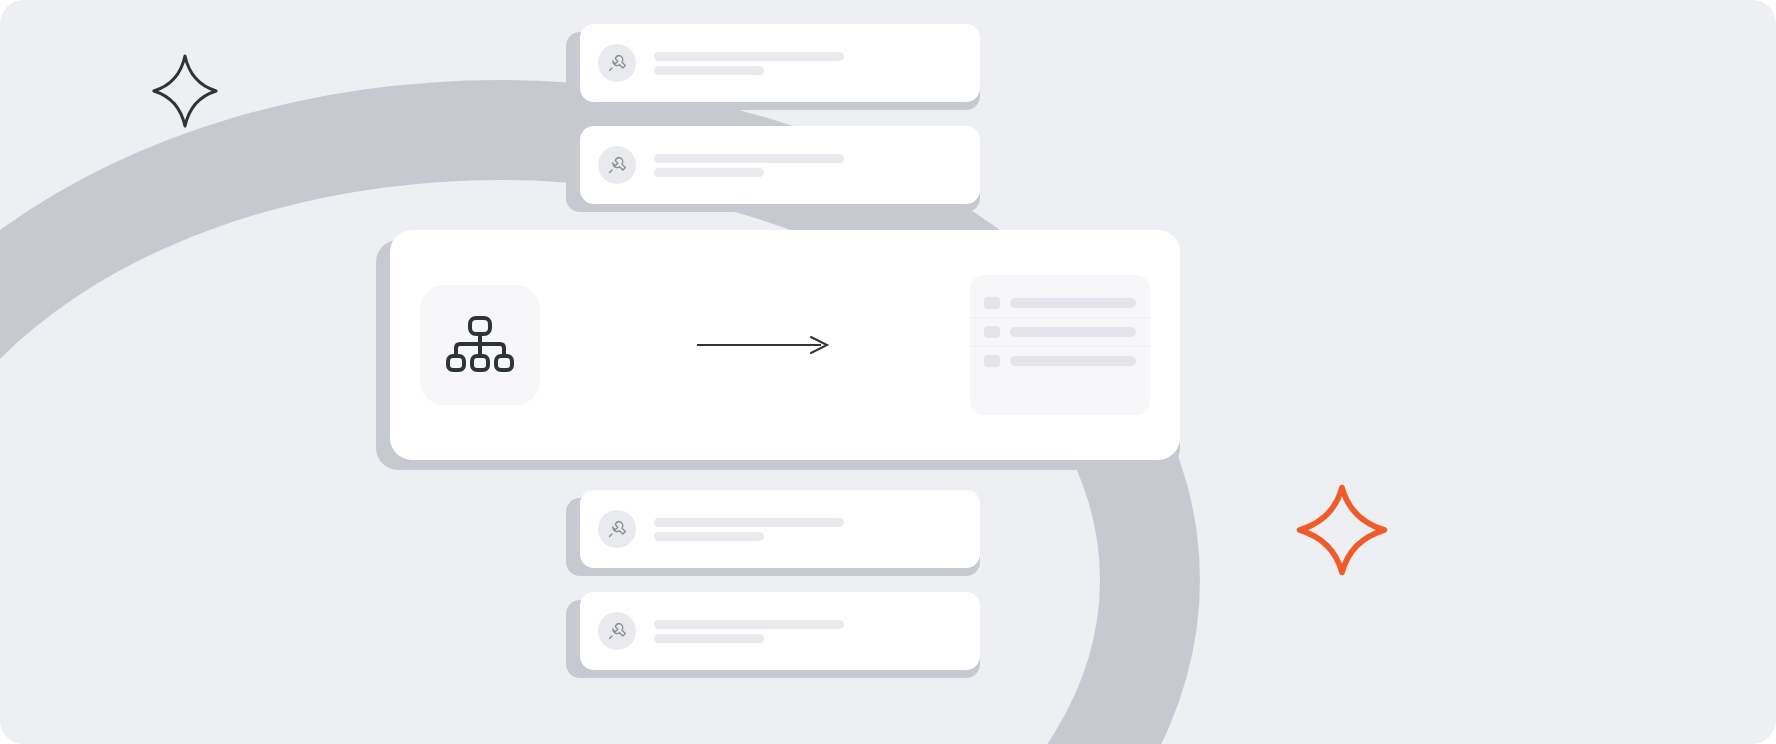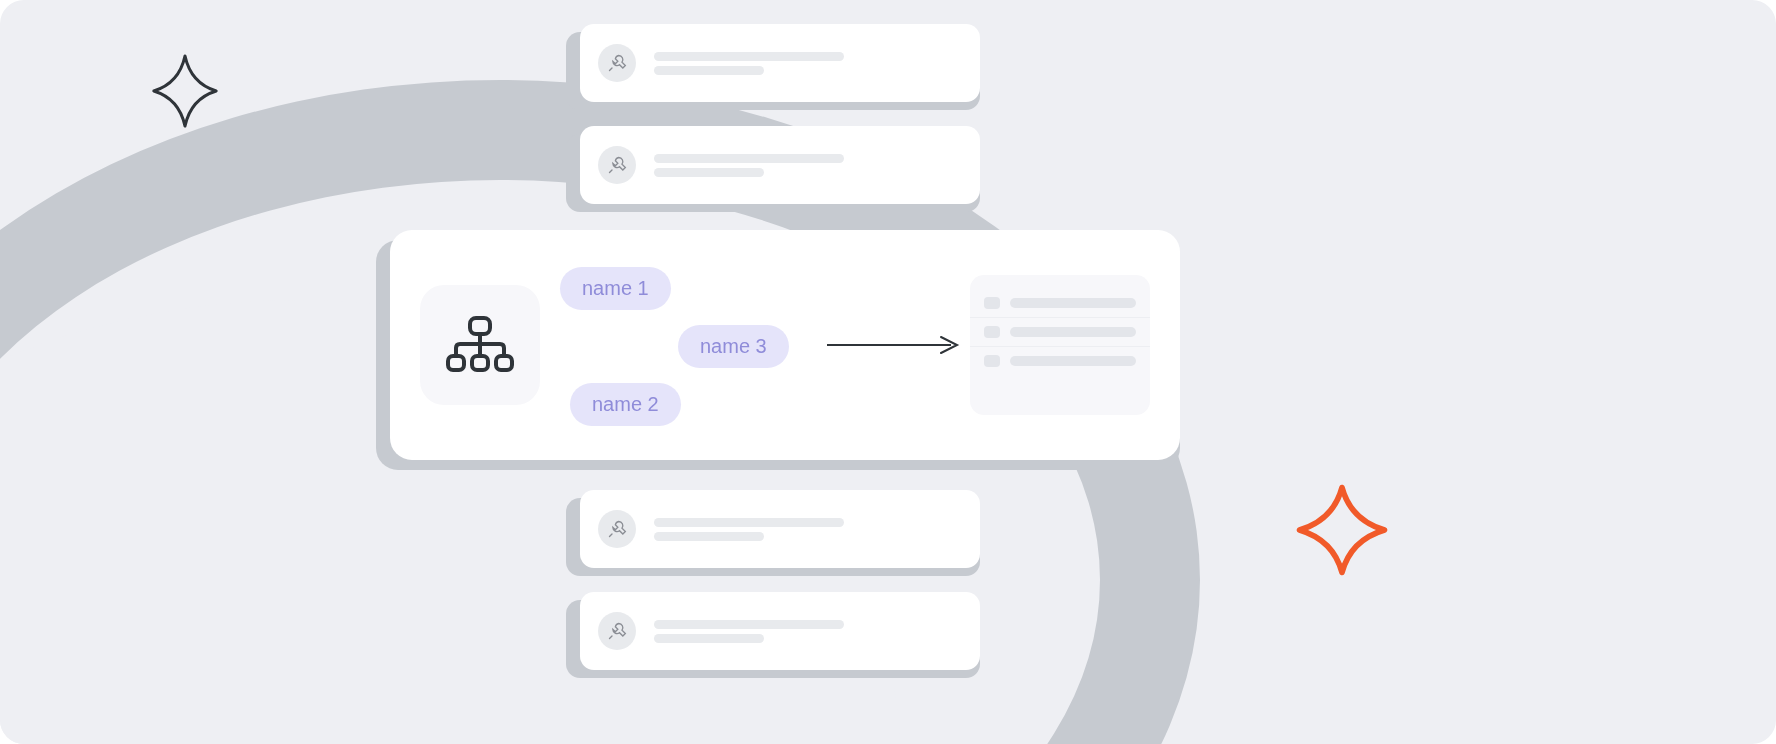--- a/index.html
+++ b/index.html
@@ -248,25 +248,20 @@
     <div class="card-big-shadow"></div>
     <div class="card-big">
       <div class="hier-icon-wrap">
         <svg viewBox="0 0 72 58">
           <rect x="26" y="2" width="20" height="16" rx="6" fill="none" stroke="#2f3439" stroke-width="4"></rect>
           <rect x="4" y="40" width="16" height="14" rx="5" fill="none" stroke="#2f3439" stroke-width="4"></rect>
           <rect x="28" y="40" width="16" height="14" rx="5" fill="none" stroke="#2f3439" stroke-width="4"></rect>
           <rect x="52" y="40" width="16" height="14" rx="5" fill="none" stroke="#2f3439" stroke-width="4"></rect>
           <path d="M36 18 V28 M12 40 V32 Q12 28 16 28 H56 Q60 28 60 32 V40 M36 28 V40" fill="none" stroke="#2f3439" stroke-width="4" stroke-linecap="round"></path>
         </svg>
-      </div>
-      <div class="tags-area">
-        <div class="tag" style="left:0px; top:12px;">name 1</div>
-        <div class="tag" style="left:118px; top:70px;">name 3</div>
-        <div class="tag" style="left:10px; top:128px;">name 2</div>
       </div>
       <div class="arrow-area">
         <svg viewBox="0 0 140 30">
           <line x1="2" y1="15" x2="126" y2="15" stroke="#2f3439" stroke-width="2"></line>
           <path d="M116 7 L132 15 L116 23" fill="none" stroke="#2f3439" stroke-width="2" stroke-linecap="round"></path>
         </svg>
       </div>
       <div class="table-area">
         <div class="table-row">
             <div class="table-cell-a"></div>

